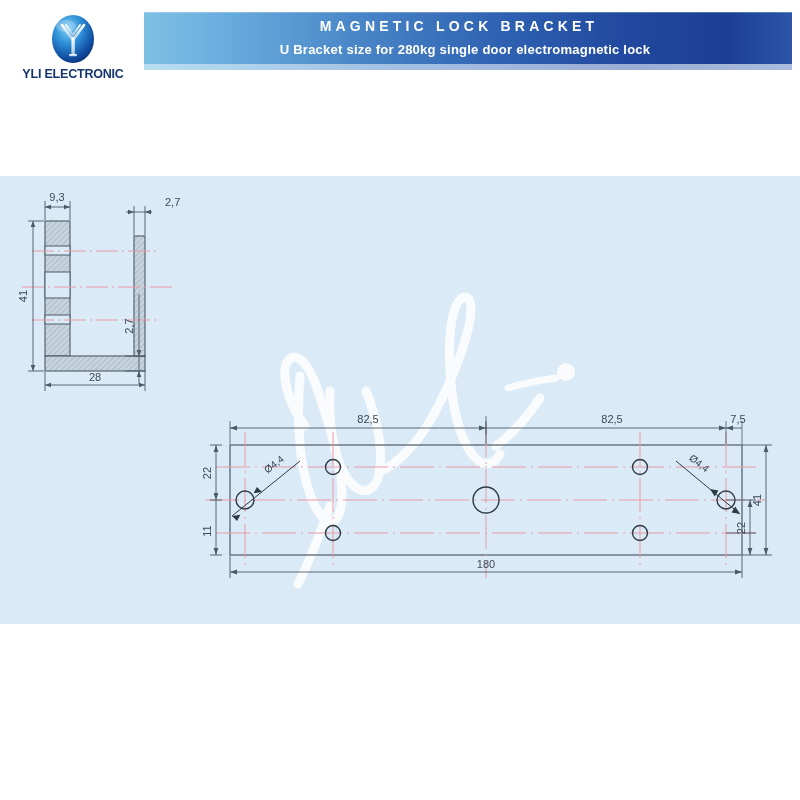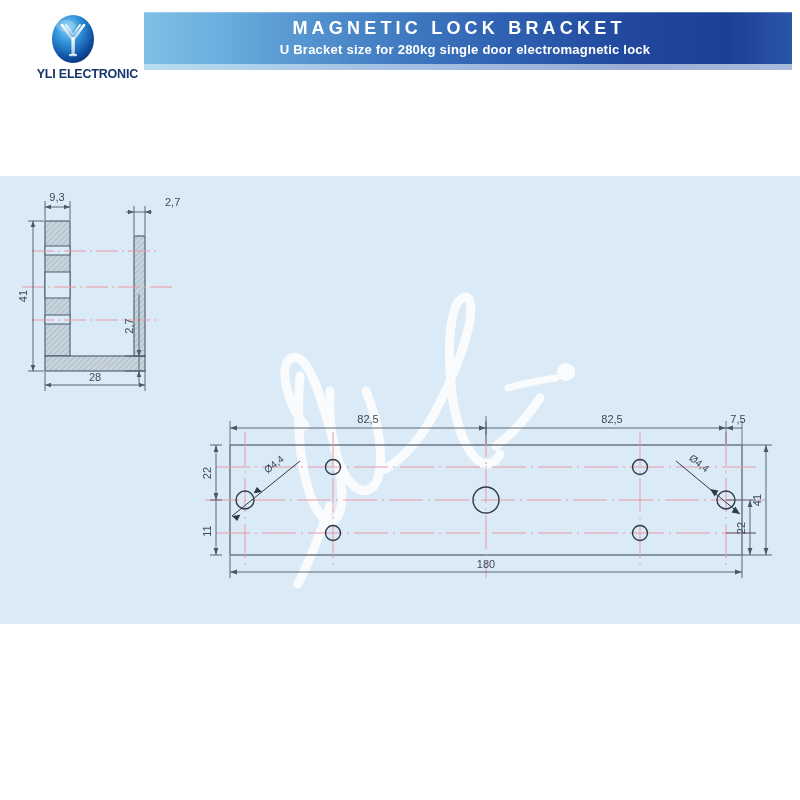--- a/index.html
+++ b/index.html
@@ -31,21 +31,21 @@
     top: 0;
     width: 800px;
     height: 94px;
   }
   #logo-block {
     position: absolute;
     left: 8px;
     top: 14px;
     width: 130px;
     height: 74px;
-    text-align: right;
+    text-align: center;
   }
   #logo-mark {
     position: relative;
     width: 50px;
     height: 52px;
     margin: 0 auto;
   }
   #logo-text {
     margin-top: 1px;
     font-size: 12.5px;
@@ -76,21 +76,21 @@
         rgba(127,192,228,0.55) 0%, rgba(74,135,200,0.5) 35%,
         rgba(33,72,158,0.45) 75%, rgba(43,85,168,0.4) 100%);
   }
   #title-main {
     position: absolute;
     left: 0;
     right: 18px;
     top: 6px;
     text-align: center;
     color: #ffffff;
-    font-size: 18px;
+    font-size: 14px;
     font-weight: bold;
     letter-spacing: 4.2px;
     font-family: "Liberation Sans", sans-serif;
     white-space: nowrap;
   }
   #title-sub {
     position: absolute;
     left: 0;
     right: 6px;
     top: 30px;

